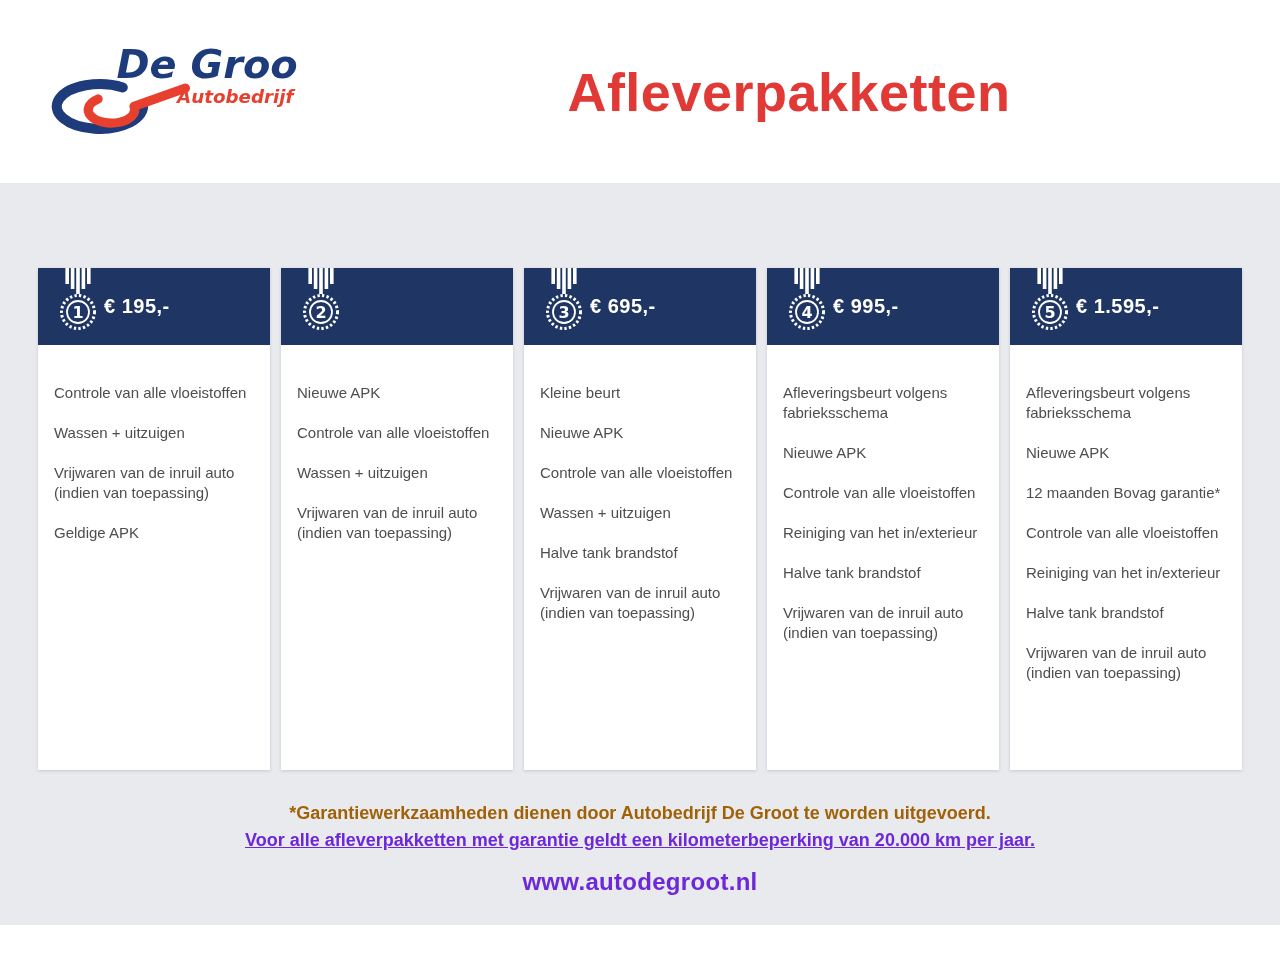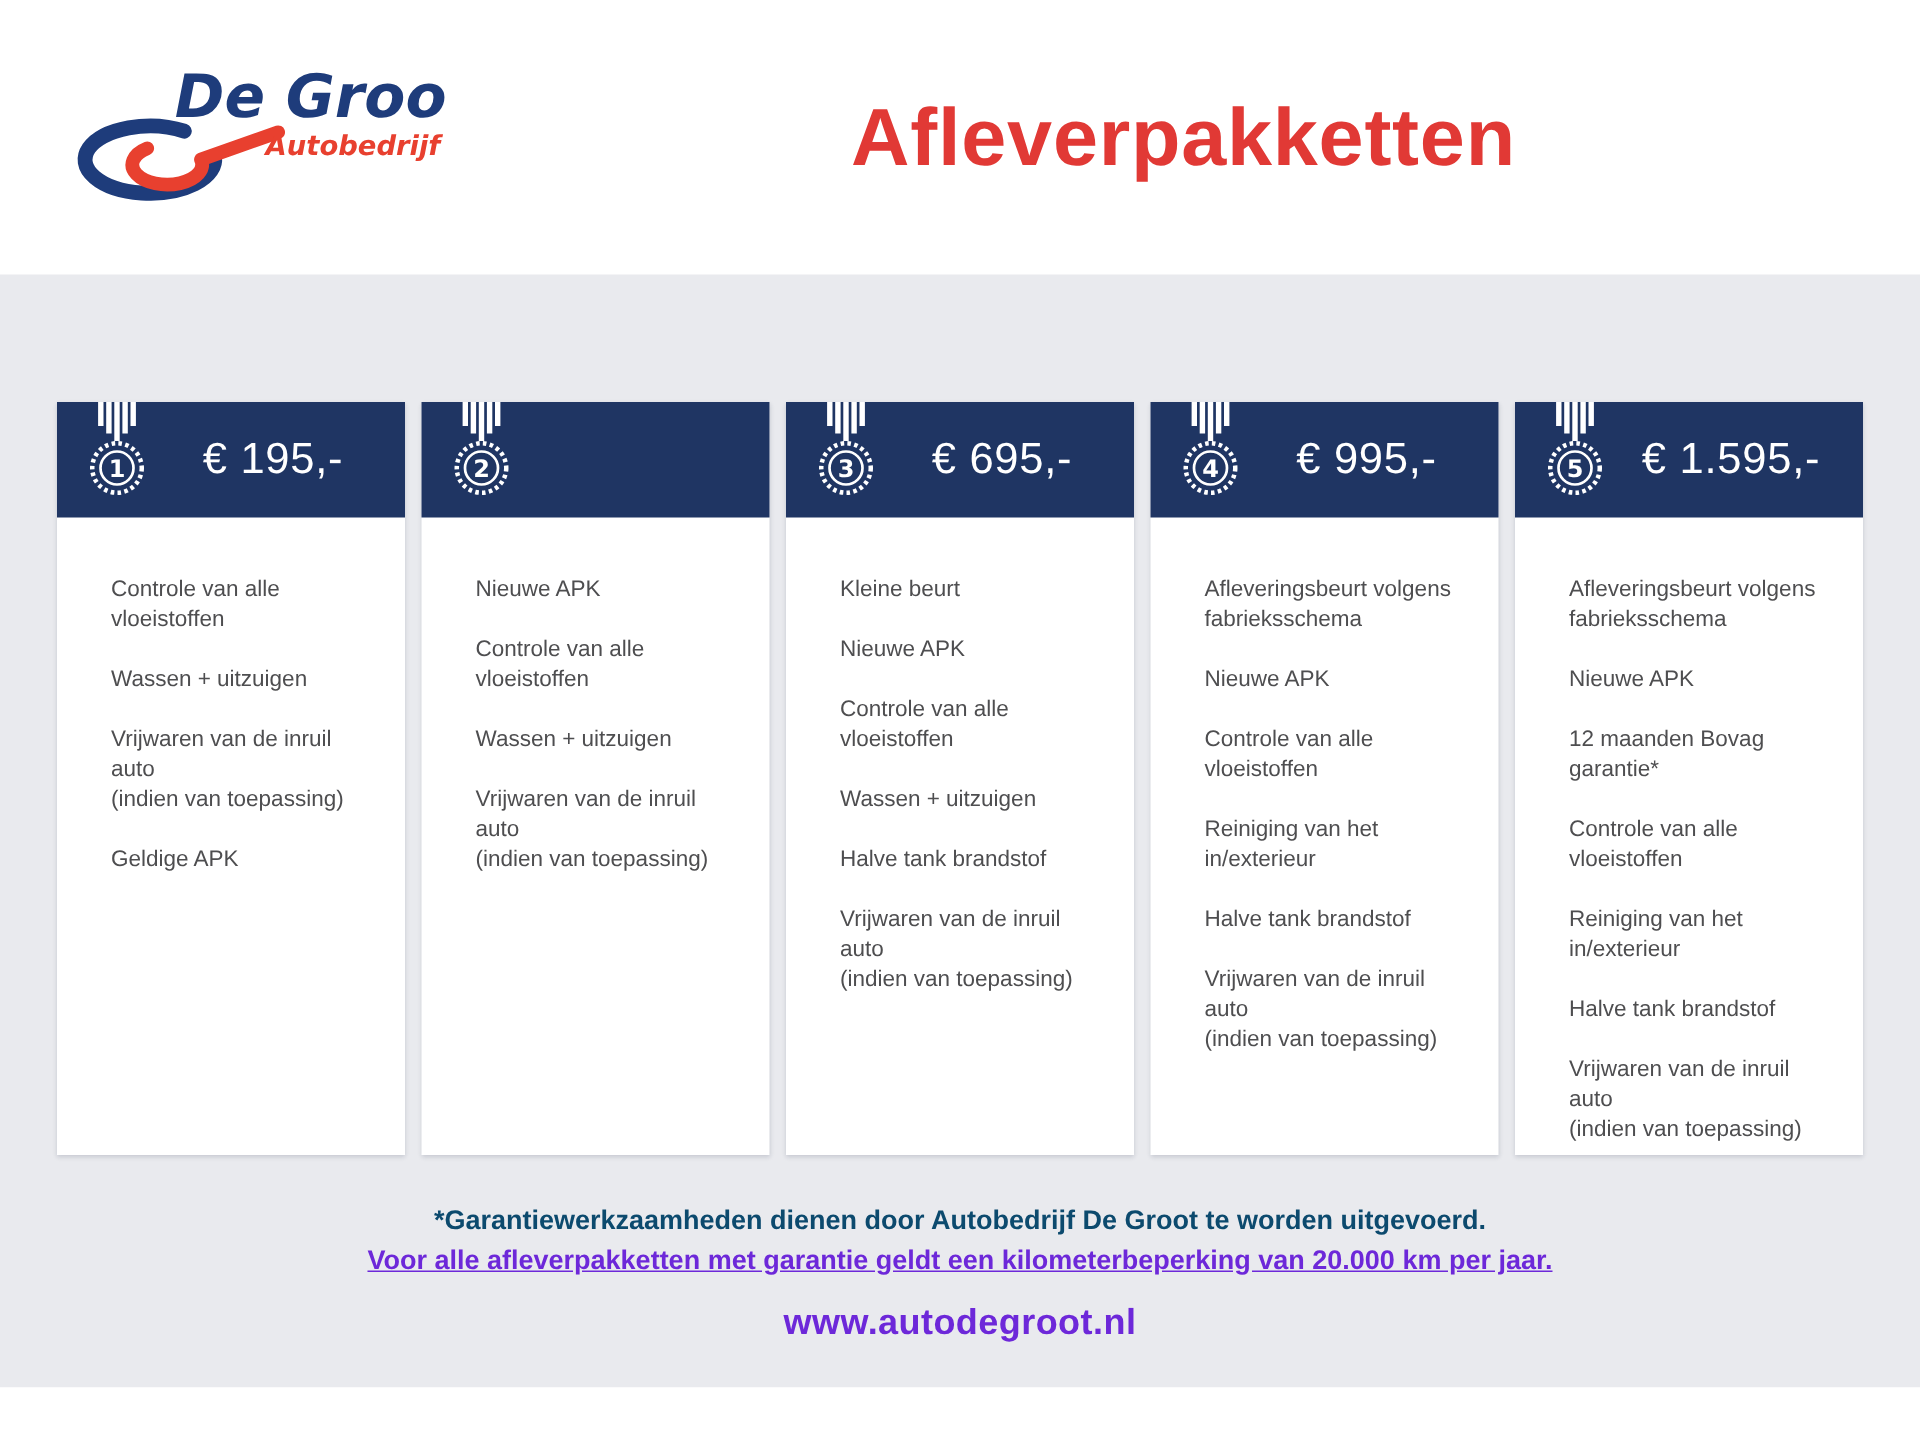--- a/index.html
+++ b/index.html
@@ -12,22 +12,22 @@
   .title-wrap { flex:1; text-align:center; }
   .page-title { color:#e13935; font-size:54px; font-weight:700; letter-spacing:0.5px; }
 
   
   .gray-band { height:742px; background:#e9eaee; overflow:hidden; }
 
   .cards { display:flex; gap:11px; margin:85px 38px 0 38px; }
   .card { flex:1; background:#ffffff; box-shadow:0 1px 3px rgba(40,50,80,0.18); }
   .card-header { height:77px; background:#1f3563; display:flex; align-items:flex-start; padding:0 10px 0 14px; }
   .medal-svg { height:70px; width:52px; flex:0 0 52px; }
-  .price { flex:1; text-align:center; color:#ffffff; font-size:29px; font-weight:normal; letter-spacing:0.5px; line-height:77px; white-space:nowrap; }
-  .card-body { height:425px; padding:38px 18px 10px 36px; overflow:hidden; }
+  .price { flex:1; color:#ffffff; font-size:20px; font-weight:bold; letter-spacing:0.5px; line-height:77px; white-space:nowrap; }
+  .card-body { height:425px; padding:38px 18px 10px 16px; overflow:hidden; }
   .card-item { color:#4e4e50; font-size:15px; line-height:20px; margin-bottom:20px; white-space:pre-line; }
 
   
   .disclaimer { margin-top:30px; text-align:center; }
   .disclaimer-line { color:#2b4b80; font-size:18px; line-height:27px; font-weight:600; }
   .website { margin-top:14px; text-align:center; color:#1e3a6d; font-size:24px; font-weight:bold; letter-spacing:0.3px; }
 
   .bottom-band { height:35px; background:#ffffff; }
 </style>
 </head>
@@ -177,20 +177,20 @@
           <div class="card-item">Controle van alle vloeistoffen</div>
           <div class="card-item">Reiniging van het in/exterieur</div>
           <div class="card-item">Halve tank brandstof</div>
           <div class="card-item">Vrijwaren van de inruil auto
 (indien van toepassing)</div>
         </div>
   </div>
 </div>
 
   <div class="disclaimer">
-      <div class="disclaimer-line" style="color: #0c4a6e;">*Garantiewerkzaamheden dienen door Autobedrijf De Groot te worden uitgevoerd.</div>
+      <div class="disclaimer-line" style="color: #a16207;">*Garantiewerkzaamheden dienen door Autobedrijf De Groot te worden uitgevoerd.</div>
       <div class="disclaimer-line" style="color: #6d28d9; text-decoration: underline;">Voor alle afleverpakketten met garantie geldt een kilometerbeperking van 20.000 km per jaar.</div>
     </div>
 
   <div class="website" style="color: #6d28d9;">www.autodegroot.nl</div>
 </div>
 
 <div class="bottom-band"></div>
 
 </body></html>

